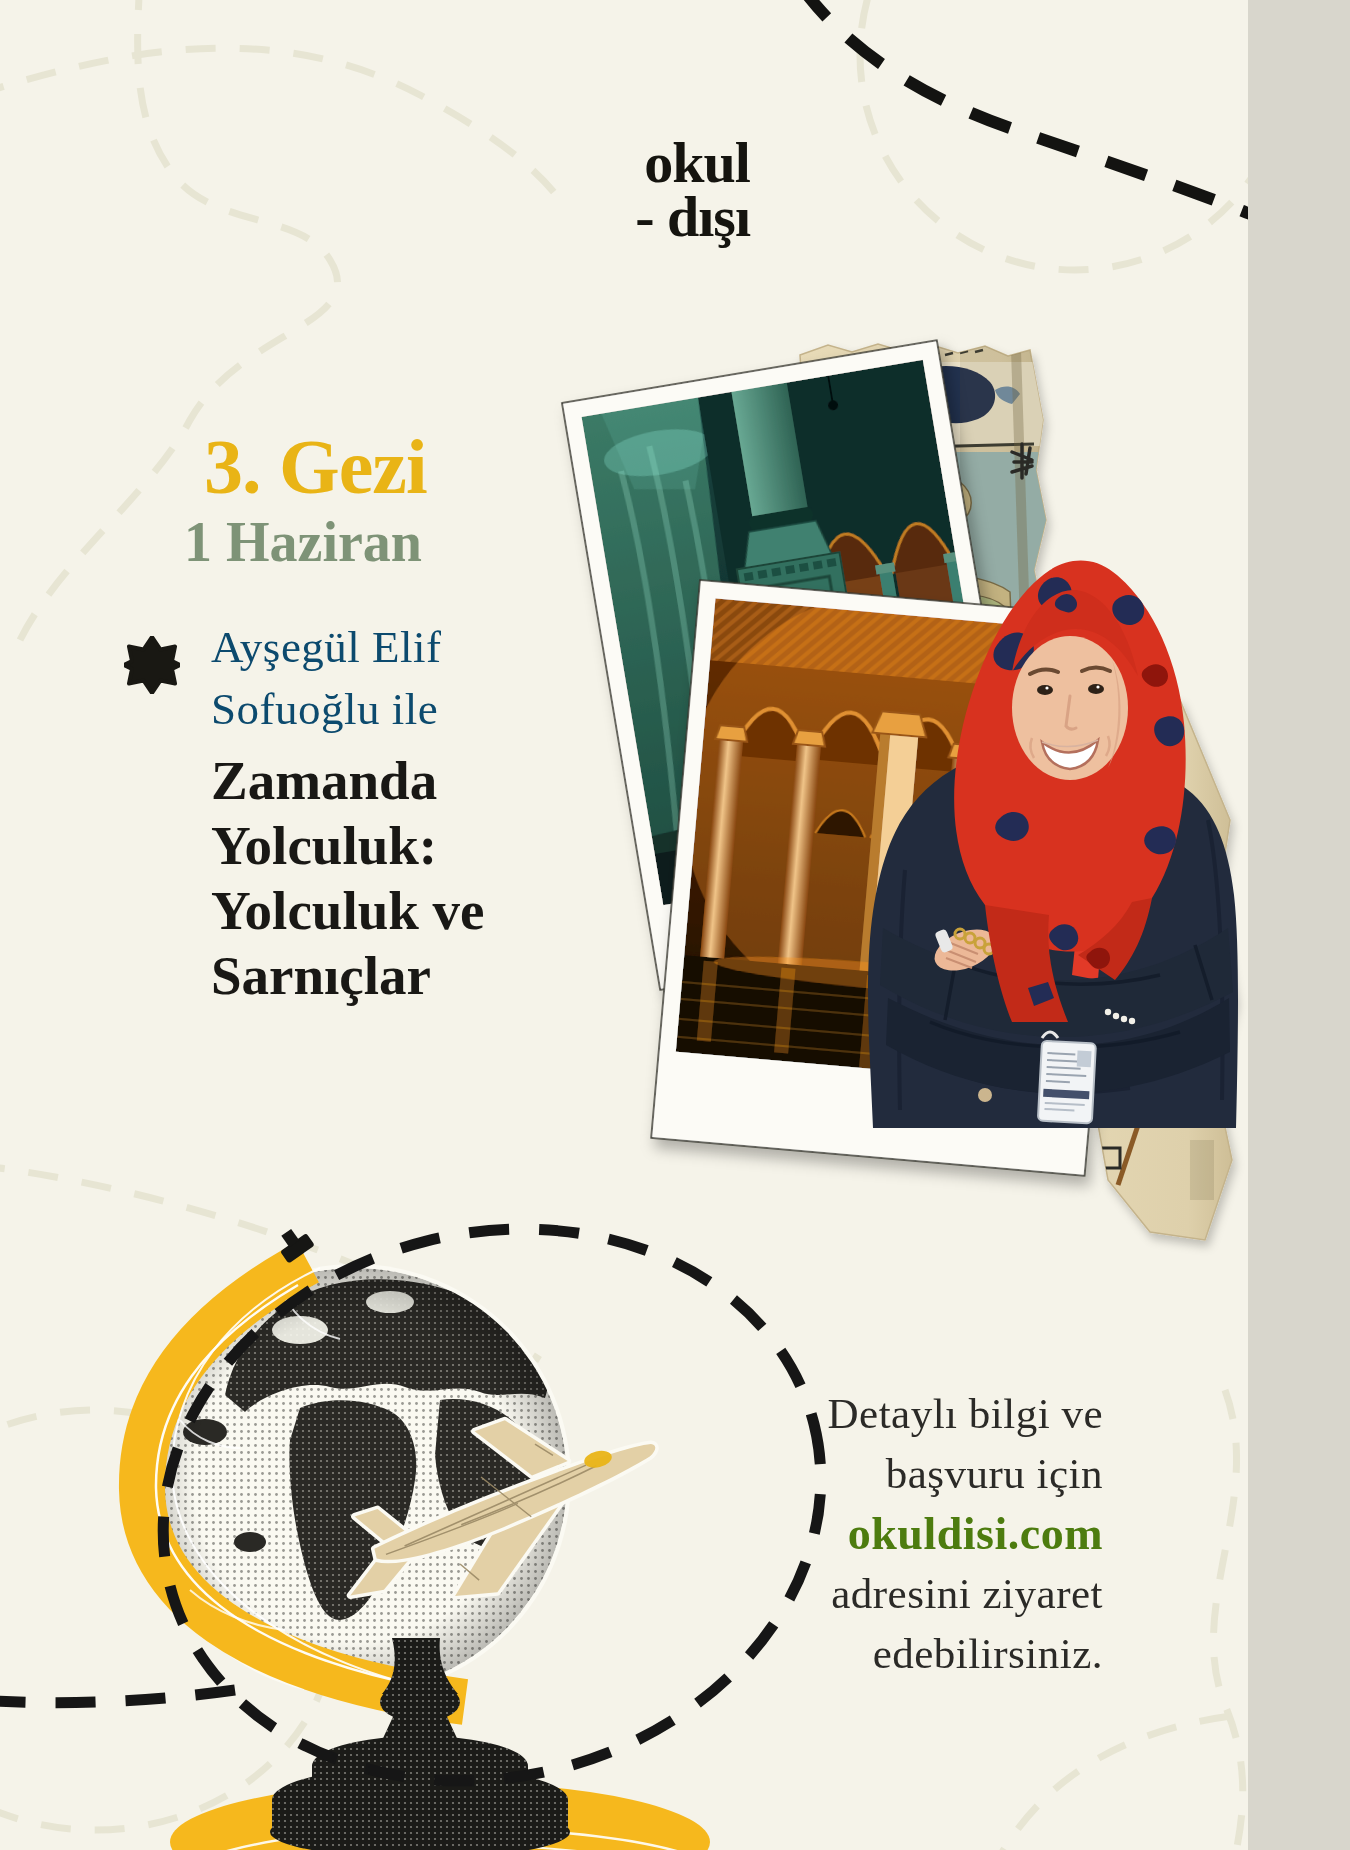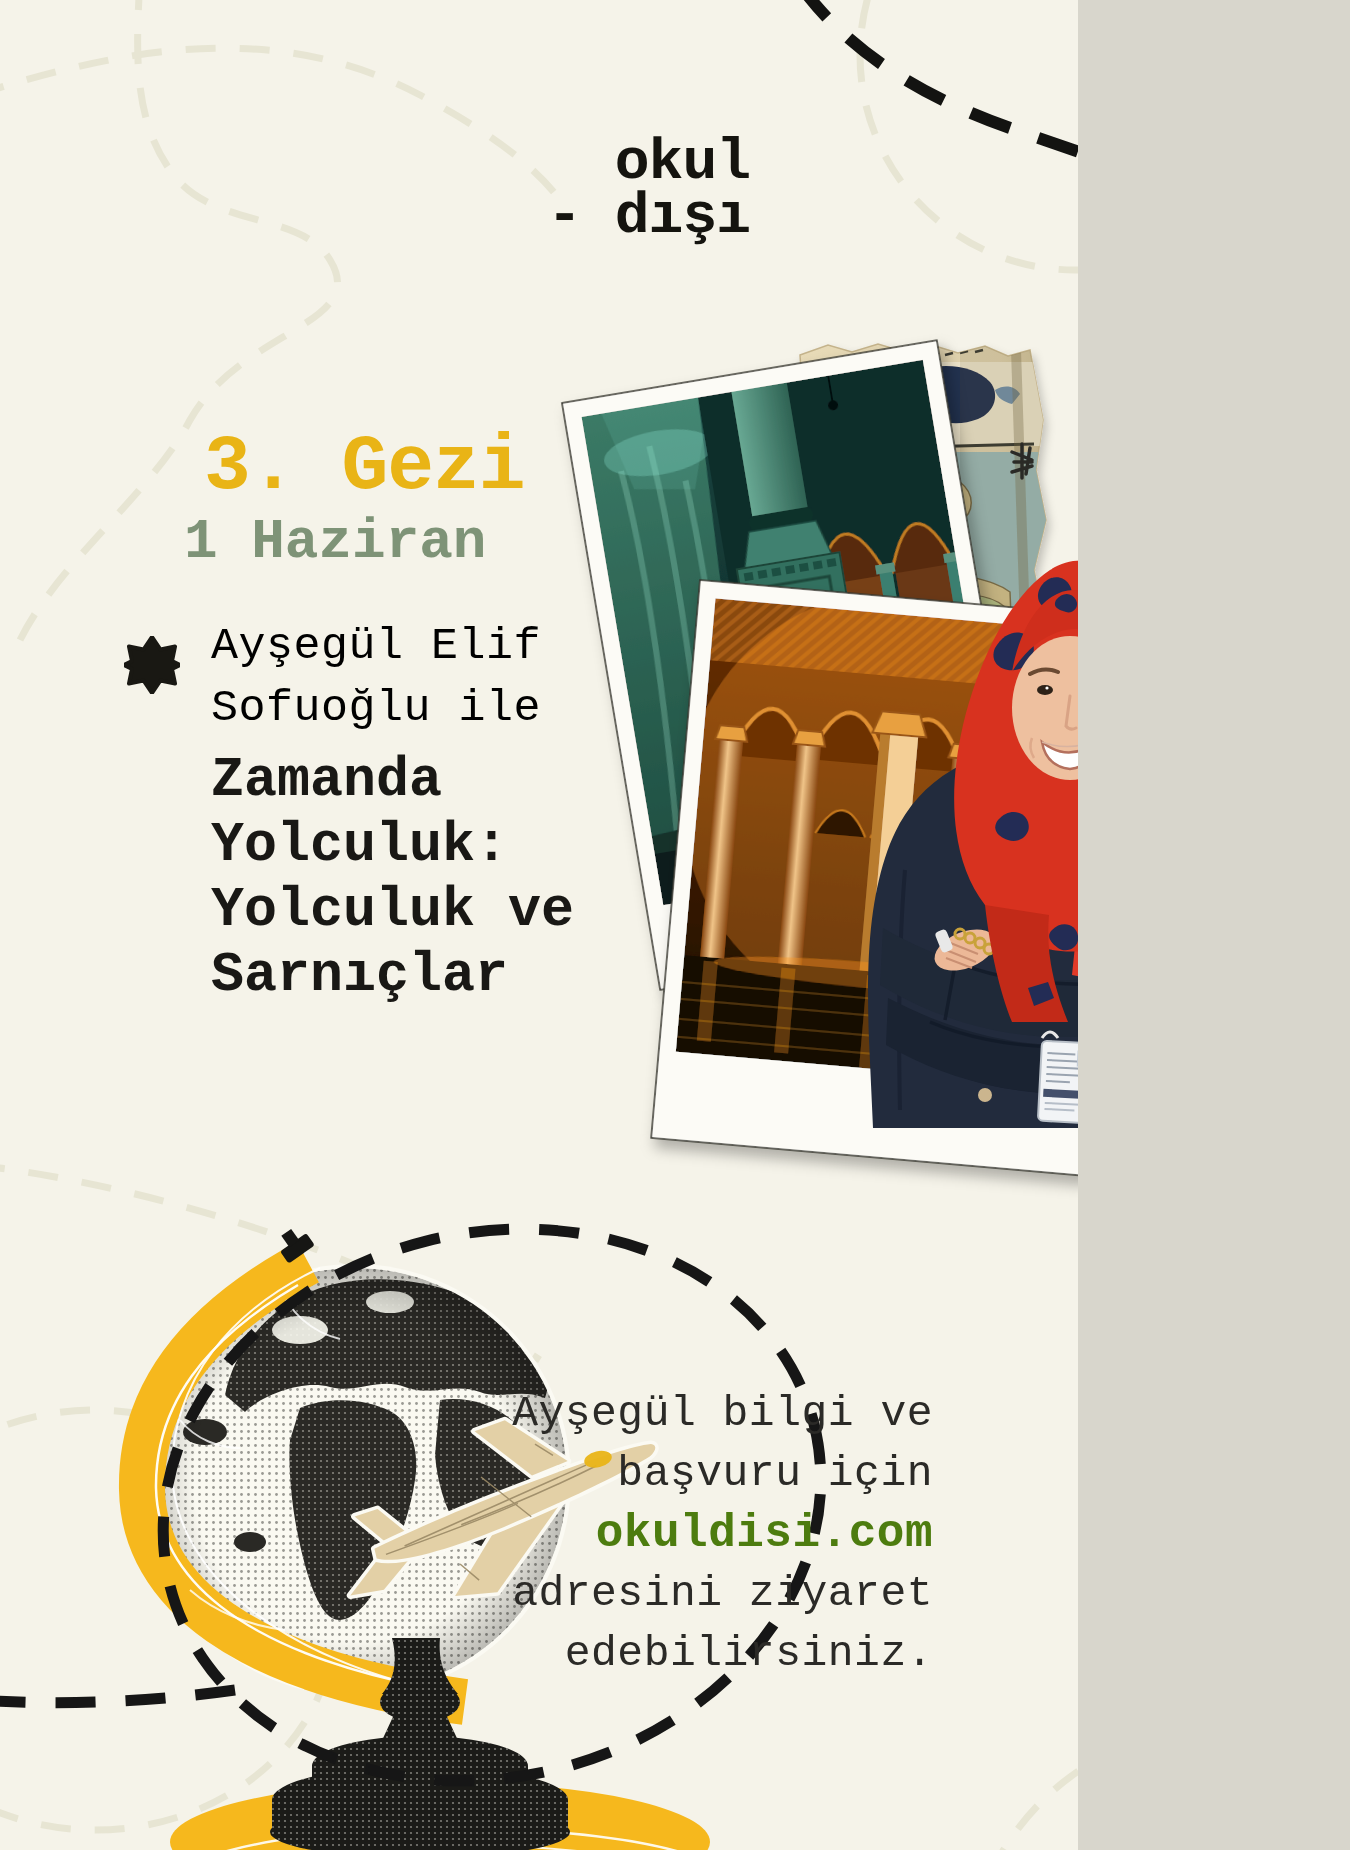--- a/index.html
+++ b/index.html
@@ -1,35 +1,35 @@
 <!DOCTYPE html>
 <html><head>
 <meta charset="utf-8">
 <style>
   html,body{margin:0;padding:0;background:#d8d6cc;}
   .page{
-    position:relative;width:1078px;height:1850px;overflow:hidden;
+    position:relative;width:1248px;height:1850px;overflow:hidden;
     background:#f5f3e9;
-    font-family:Liberation Mono, monospace;
+    font-family:Liberation Serif, serif;
   }
   .abs{position:absolute;}
   #art{position:absolute;left:0;top:0;}
   .logo{
     left:545px;top:136px;width:205px;text-align:right;
     font-size:58px;font-weight:800;line-height:54px;color:#15140f;letter-spacing:-1px;
   }
   .gezi{
     left:176px;top:428px;font-size:78px;font-weight:800;color:#e9b416;line-height:1;letter-spacing:-1px;margin-left:28px;
   }
   .date{
     left:184px;top:514px;font-size:56px;font-weight:800;color:#7e9377;line-height:1;
   }
   .star-badge{left:124px;top:636px;width:56px;height:58px;}
   .speaker{
-    left:211px;top:616px;font-size:45px;font-weight:400;color:#000000;line-height:62px;letter-spacing:0.5px;
+    left:211px;top:616px;font-size:45px;font-weight:400;color:#0c4a6e;line-height:62px;letter-spacing:0.5px;
   }
   .title{
     left:211px;top:748px;font-size:55px;font-weight:800;color:#191815;line-height:65px;letter-spacing:0px;
   }
   .footer{
     right:145px;top:1384px;text-align:right;
     font-size:43px;font-weight:400;color:#2b2a27;line-height:60px;letter-spacing:0.5px;
   }
   .footer .site{font-weight:800;color:#4d7c0f;font-size:46px;}
 </style>
@@ -546,20 +546,20 @@
 </div>
 
 <div class="abs title">
   <div>Zamanda</div>
   <div>Yolculuk:</div>
   <div>Yolculuk ve</div>
   <div>Sarnıçlar</div>
 </div>
 
 <div class="abs footer">
-  <div>Ayşegül bilgi ve</div>
+  <div>Detaylı bilgi ve</div>
   <div>başvuru için</div>
   <div class="site">okuldisi.com</div>
   <div>adresini ziyaret</div>
   <div>edebilirsiniz.</div>
 </div>
 
 </div>
 
 </body></html>

